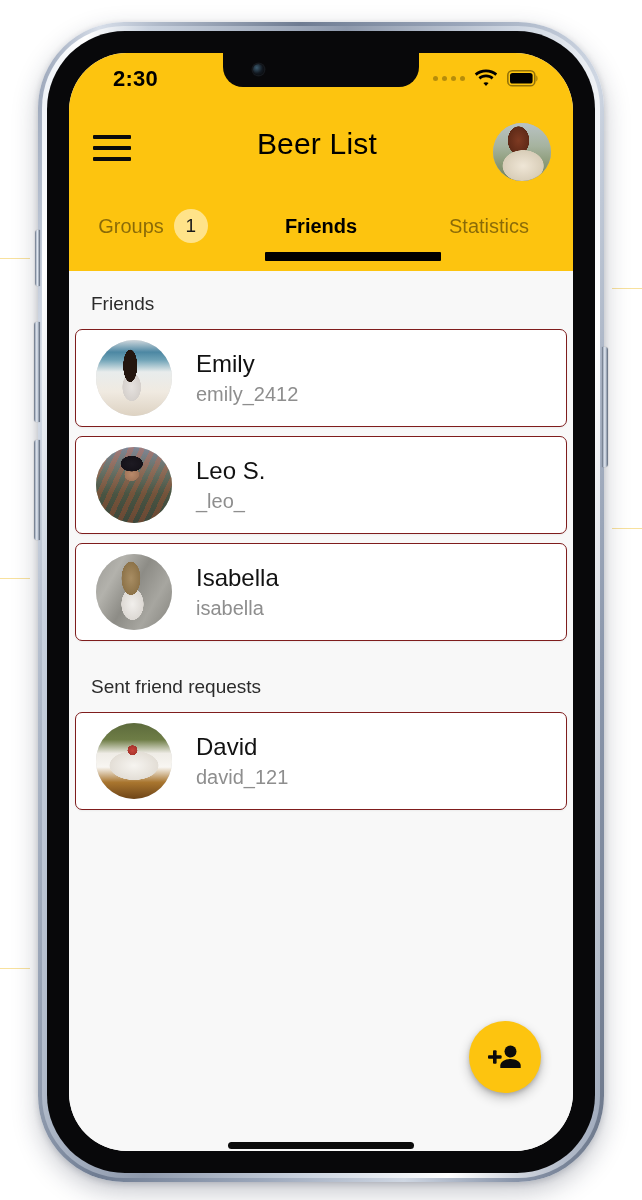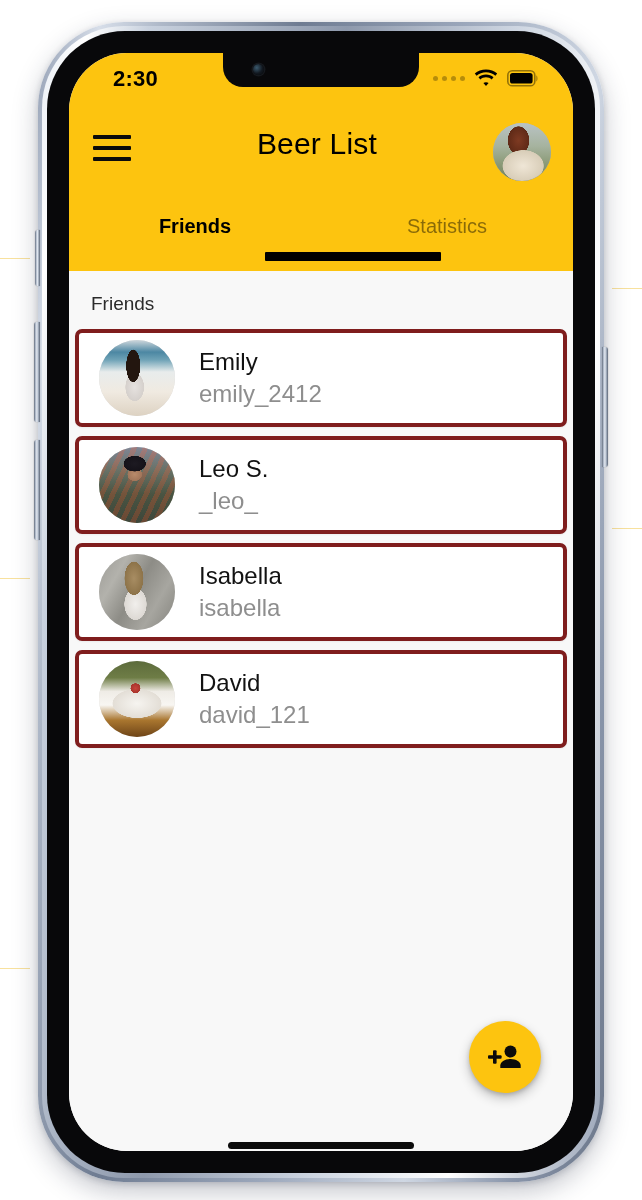--- a/index.html
+++ b/index.html
@@ -229,21 +229,21 @@
   .section-header {
     padding: 22px 22px 14px 22px;
     font-size: 19px;
     color: #2b2b2b;
     background: #f8f8f8;
   }
   .card {
     background: #ffffff;
     margin: 0 6px 9px 6px;
     border-radius: 7px;
-    border: 4px solid #7f1d1d;
+    border: 1px solid #7f1d1d;
     box-shadow: 0 1px 2px rgba(0,0,0,.05);
     height: 98px;
     display: flex;
     align-items: center;
     padding: 0 20px;
     cursor: pointer;
   }
   .card-avatar {
     width: 76px; height: 76px;
     border-radius: 50%;
@@ -252,21 +252,21 @@
     background: #d9d9d9;
     margin-right: 24px;
   }
   .card-text { display: flex; flex-direction: column; gap: 5px; min-width: 0; }
   .card-name {
     font-size: 24px;
     color: #121212;
     line-height: 1.1;
   }
   .card-handle {
-    font-size: 24px;
+    font-size: 20px;
     color: #8e8e8e;
     line-height: 1.1;
   }
 
   
   #fab {
     position: absolute;
     right: 32px;
     bottom: 76px;
     width: 72px; height: 72px;
@@ -395,20 +395,24 @@
                 <span></span>
                 <span></span>
             </div>
             <div id="page-title">Beer List</div>
             <div id="header-avatar">
               <div class="ph ph-self"></div>
             </div>
           </div>
 
           <div id="tabs">
+            <div class="tab">
+              <span class="tab-label">Groups</span>
+              <span class="tab-badge">1</span>
+            </div>
             <div class="tab active">
               <span class="tab-label">Friends</span>
             </div>
             <div class="tab">
               <span class="tab-label">Statistics</span>
             </div>
             <div id="tab-indicator"></div>
           </div>
         </div>
 
@@ -440,20 +444,21 @@
             <div class="card-avatar">
                 <div class="ph ph-isabella"></div>
               </div>
             <div class="card-text">
               <div class="card-name">Isabella</div>
               <div class="card-handle">isabella</div>
             </div>
           </div>
 
 
+          <div class="section-header" style="padding-top:26px;">Sent friend requests</div>
 
           <div class="card">
             <div class="card-avatar">
                 <div class="ph ph-david"></div>
               </div>
             <div class="card-text">
               <div class="card-name">David</div>
               <div class="card-handle">david_121</div>
             </div>
           </div>

